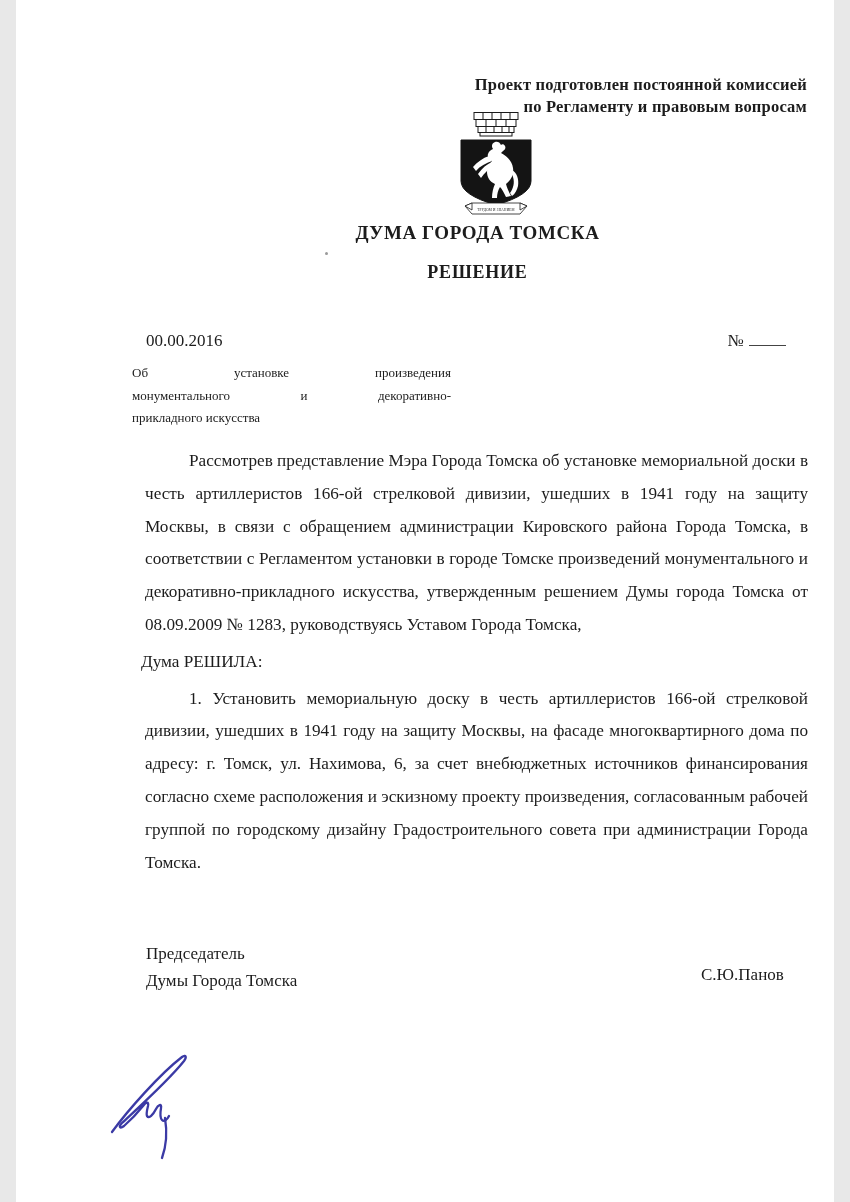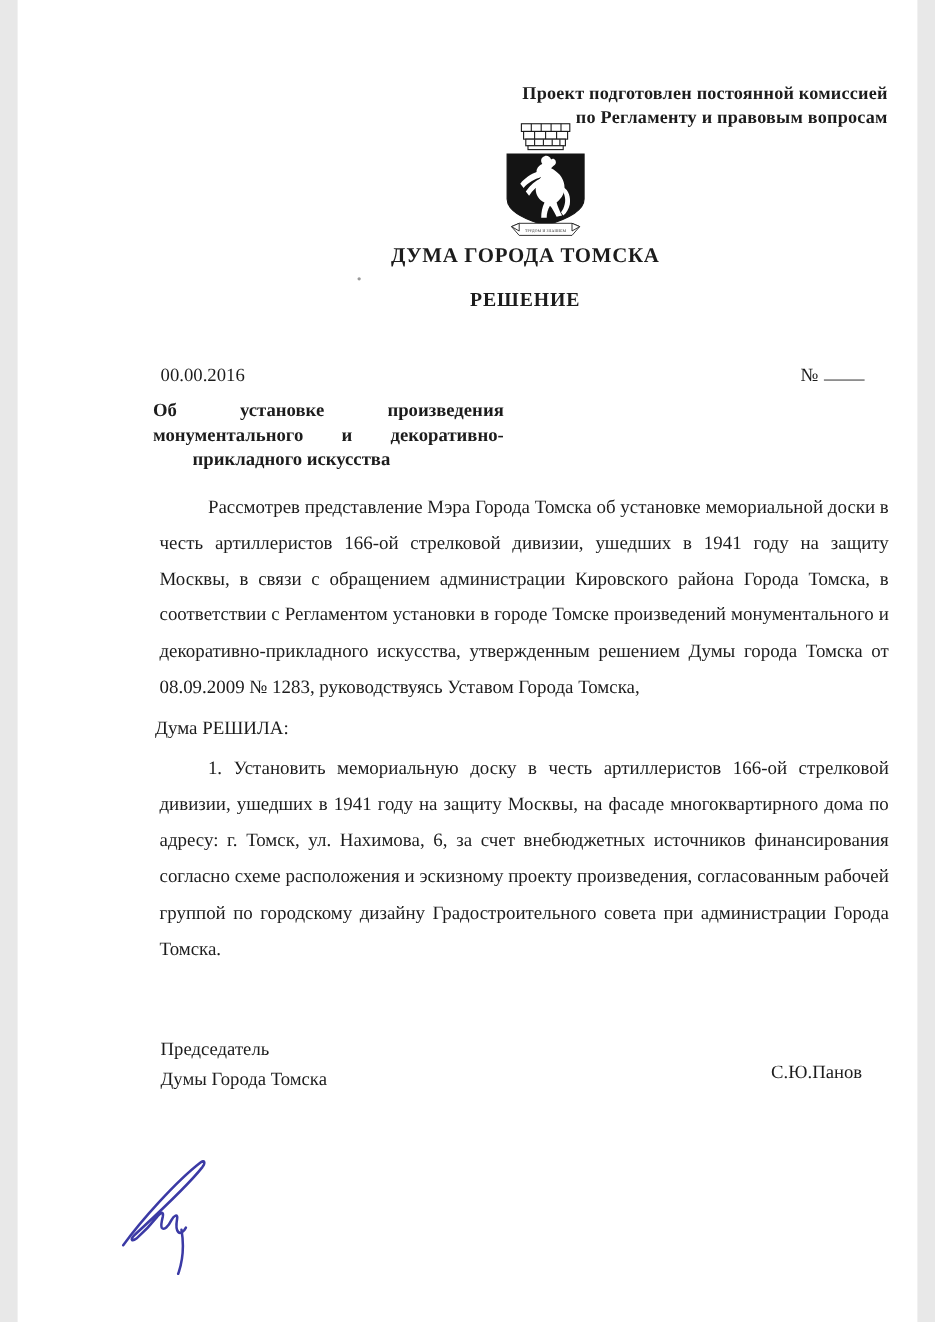--- a/index.html
+++ b/index.html
@@ -46,27 +46,27 @@
     display:flex; justify-content:space-between; align-items:flex-end;
   }
   .number-wrap{white-space:nowrap;}
   .number-blank{
     display:inline-block; width:37px;
     border-bottom:1.5px solid #444;
     margin-left:5px;
     height:14px;
   }
   .subject{
-    position:absolute; top:362px; left:123px; width:319px;
-    font-weight:bold;
-    font-size:17px;
+    position:absolute; top:362px; left:116px; width:319px;
+    font-weight:normal;
+    font-size:13px;
     line-height:22.5px;
   }
   .subject .jline{text-align:justify; text-align-last:justify;}
-  .subject .lline{text-align:left;margin-left:36px;}
+  .subject .lline{text-align:left;}
   .body-flow{
     position:absolute; top:441px; left:125px; width:671px;
     font-size:17.2px;
     line-height:32.8px;
   }
   .body-flow p{
     margin:4px;
     text-align:justify;
     text-indent:44px;
   }

